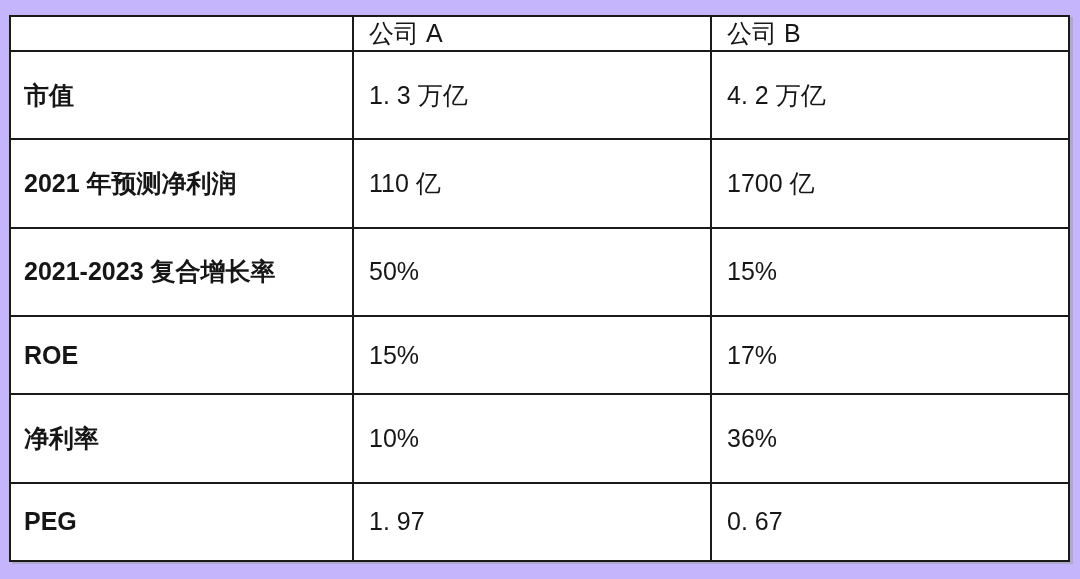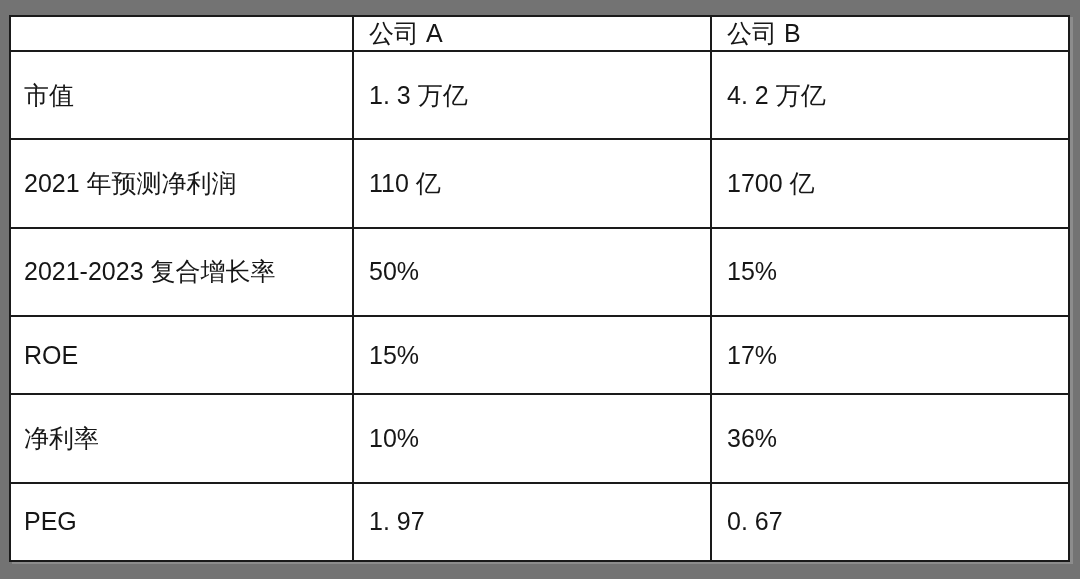--- a/index.html
+++ b/index.html
@@ -4,21 +4,21 @@
 <style>
   html, body {
     margin: 0;
     padding: 0;
     background: #ffffff;
   }
   .canvas {
     position: relative;
     width: 1080px;
     height: 579px;
-    background: #737373;
+    background: #c4b5fd;
     overflow: hidden;
     font-family: "Liberation Sans", "DejaVu Sans", sans-serif;
   }
   table.cmp {
     position: absolute;
     left: 9px;
     top: 15px;
     width: 1059px;
     height: 547px;
     border-collapse: collapse;
@@ -35,20 +35,21 @@
     text-align: left;
     font-weight: normal;
     font-size: 25px;
     color: #161616;
     padding: 0 8px 0 15px;
     white-space: nowrap;
     overflow: hidden;
   }
   table.cmp th.lbl, table.cmp td.lbl {
     padding-left: 13px;
+    font-weight: bold;
   }
 </style>
 </head>
 <body>
 
 <div class="canvas">
   <table class="cmp">
     <colgroup>
       <col class="c0">
       <col class="c1">

